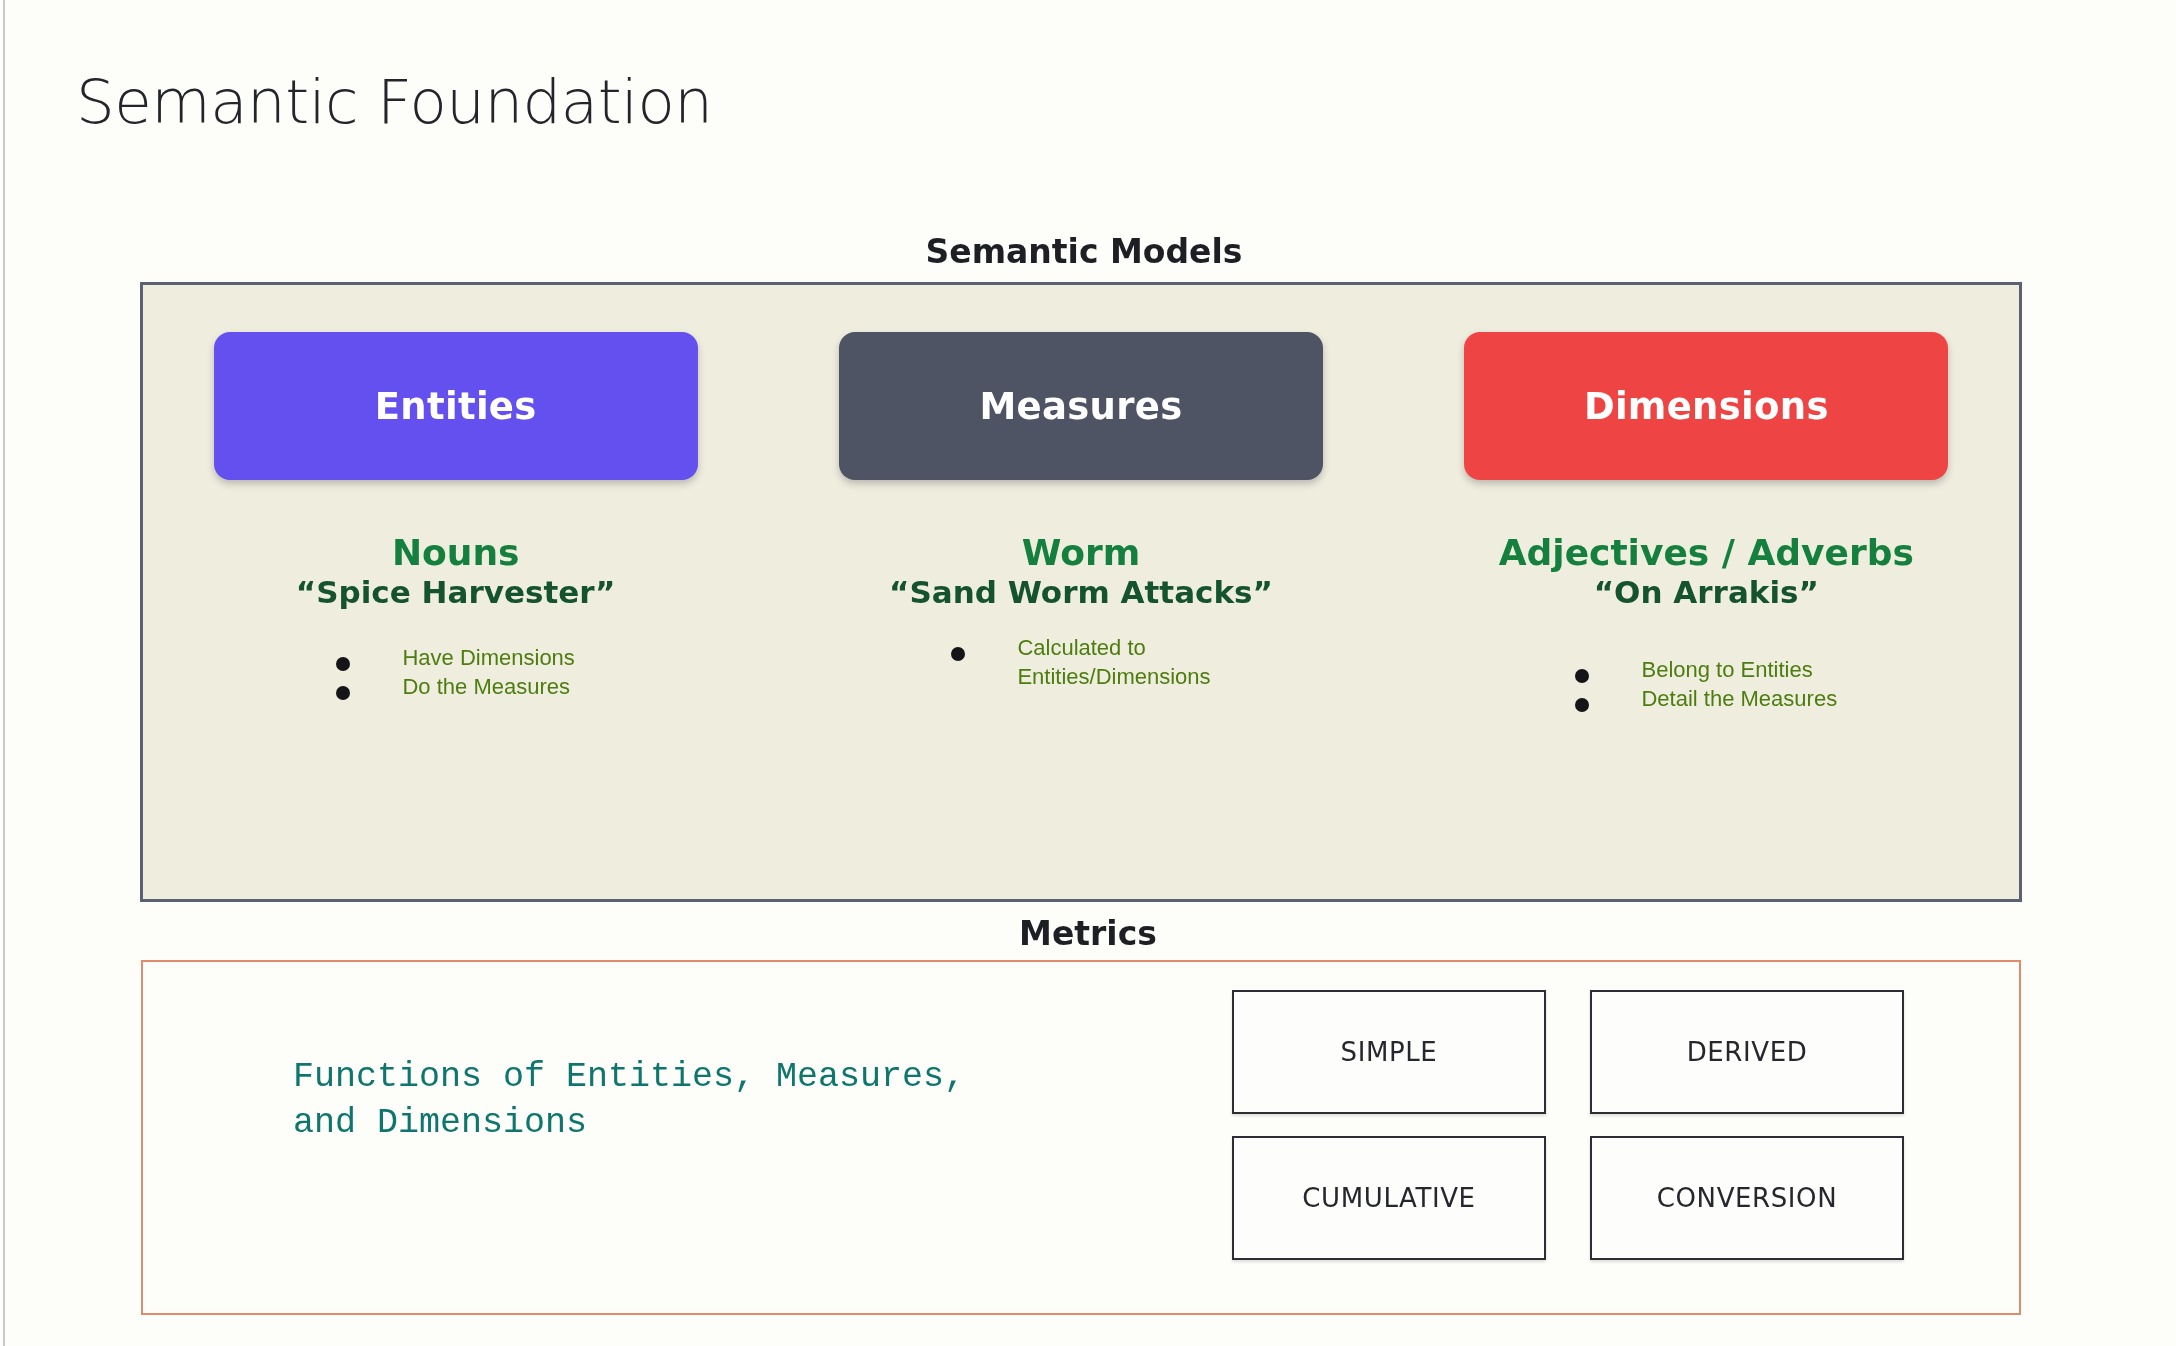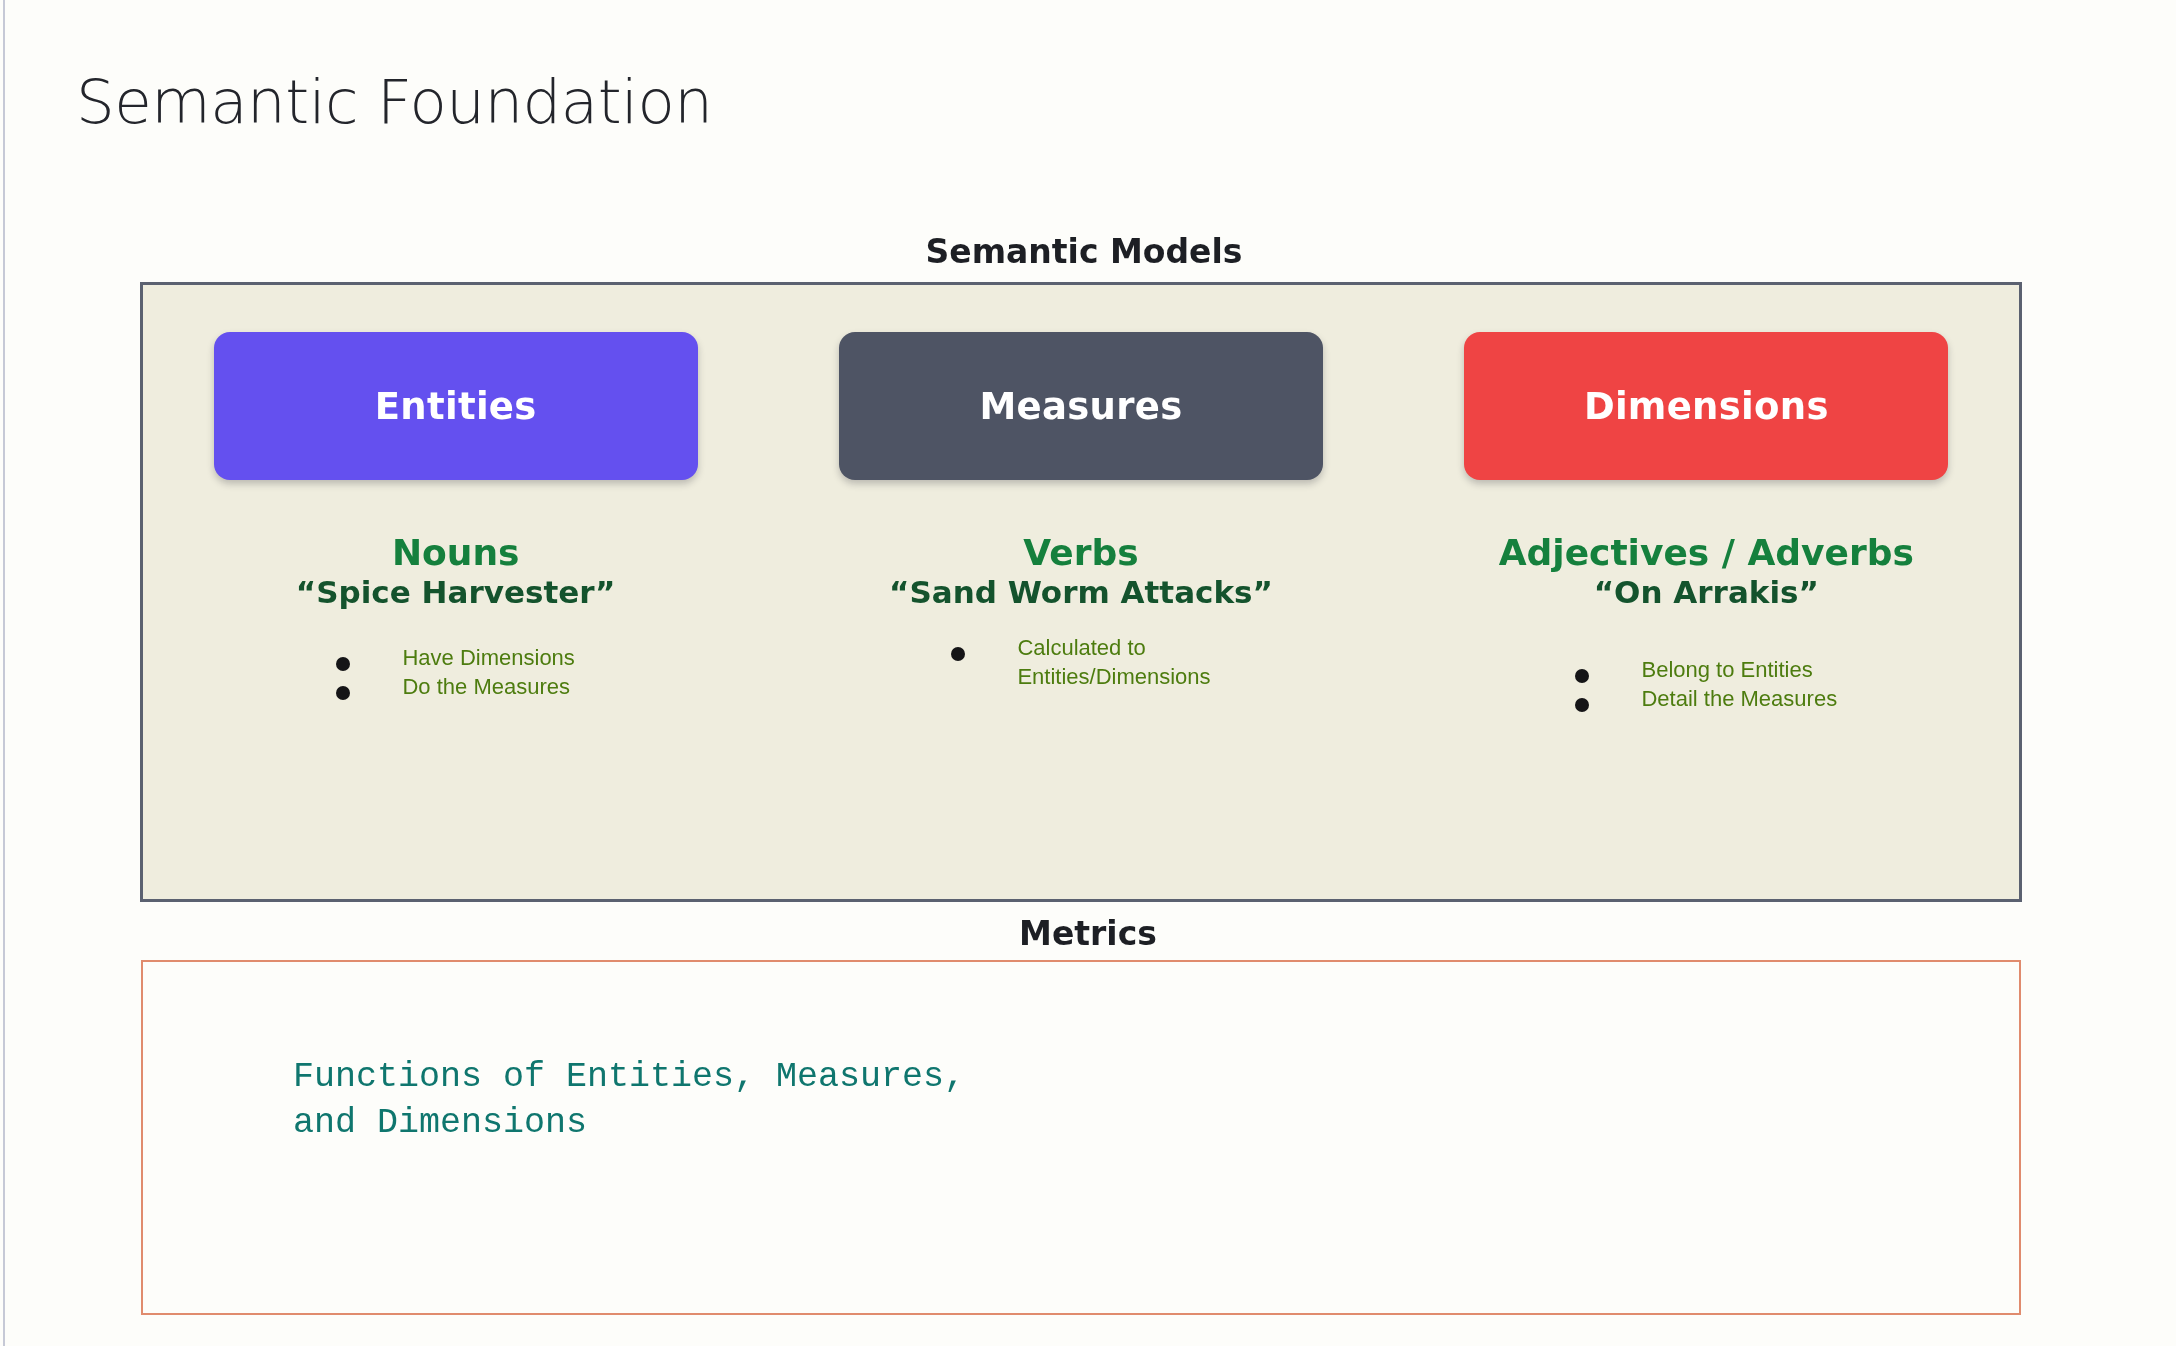--- a/index.html
+++ b/index.html
@@ -229,21 +229,21 @@
           <span class="bullet-dot"></span>
           <span class="bullet-text">Do the Measures</span>
         </li>
       </ul>
     </div>
 
     <div class="models-col">
       <div class="pill" id="pill-1" style="background: rgb(78, 84, 100);">
         <span class="pill-label">Measures</span>
       </div>
-      <div class="pos-title">Verbs</div>
+      <div class="pos-title">Worm</div>
       <div class="pos-example">“Sand Worm Attacks”</div>
       <ul class="bullets pad-b">
         <li class="bullet-row">
           <span class="bullet-dot"></span>
           <span class="bullet-text">Calculated to
 Entities/Dimensions</span>
         </li>
       </ul>
     </div>
 
@@ -267,13 +267,27 @@
 
   </div>
 </div>
 
 <div class="section-heading metrics">Metrics</div>
 
 <div class="metrics-panel" style="border-color: rgb(224, 139, 109);">
   <div class="metrics-desc">Functions of Entities, Measures,
 and Dimensions</div>
 
+  <div class="metric-grid">
+    <div class="metric-box">
+      <span class="metric-label">SIMPLE</span>
+    </div>
+    <div class="metric-box">
+      <span class="metric-label">DERIVED</span>
+    </div>
+    <div class="metric-box">
+      <span class="metric-label">CUMULATIVE</span>
+    </div>
+    <div class="metric-box">
+      <span class="metric-label">CONVERSION</span>
+    </div>
+  </div>
 </div>
 
 </body></html>

